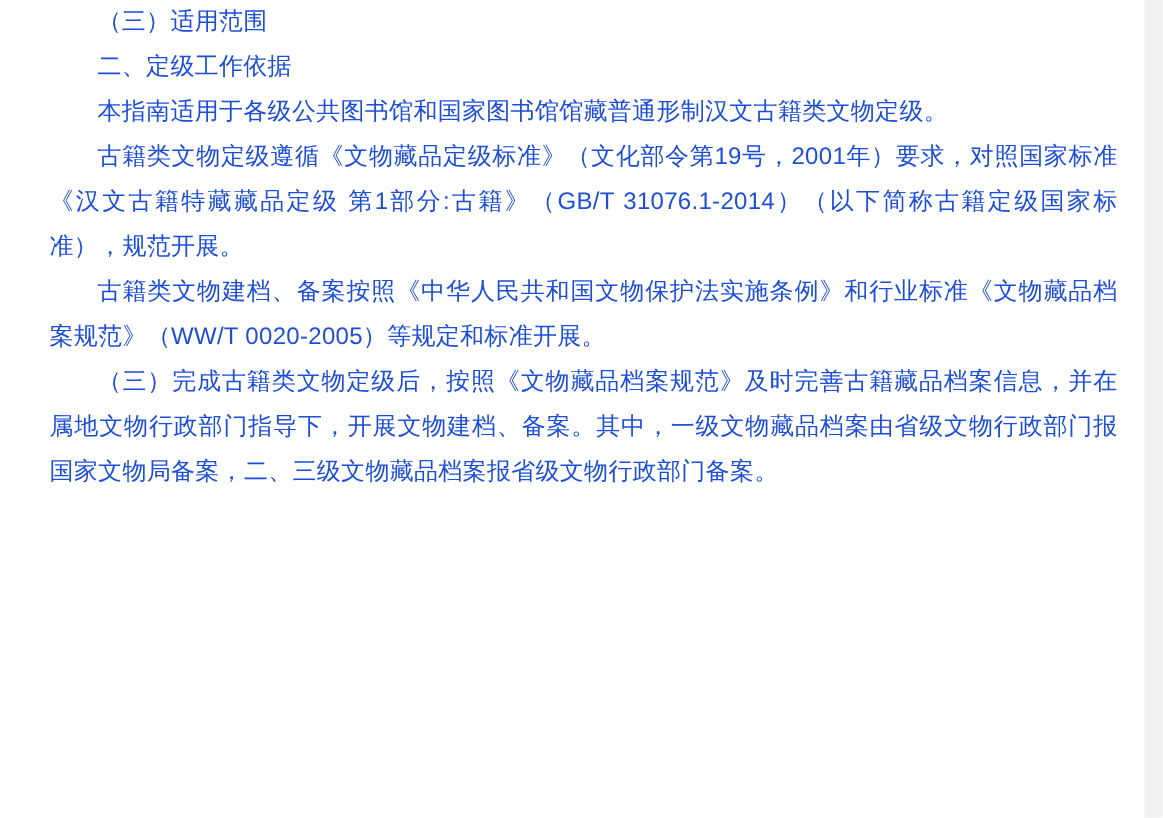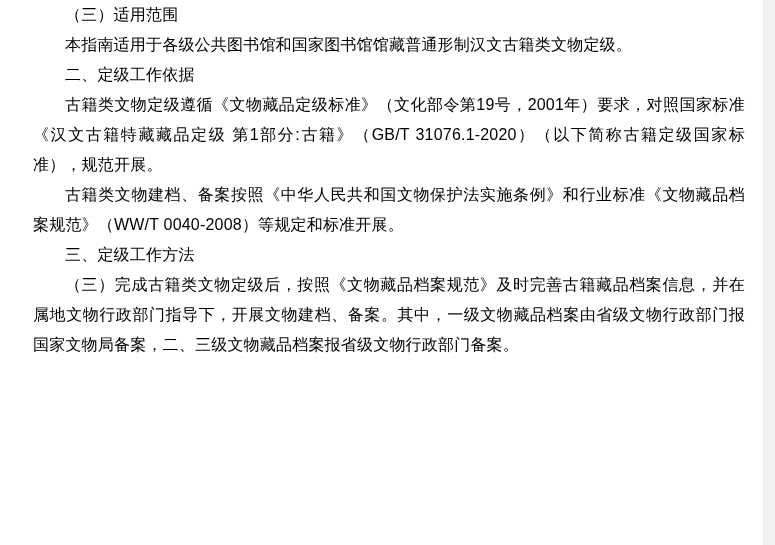--- a/index.html
+++ b/index.html
@@ -33,22 +33,21 @@
     position: absolute;
     top: 0;
     right: 0;
     width: 12px;
     height: 545px;
   }
 </style>
 </head>
 <body style="background: rgb(255, 255, 255);">
 
-<div class="doc" id="doc" style="color: #000000;">
+<div class="doc" id="doc" style="color: #1d4ed8;">
     <p>（三）适用范围</p>
+    <p>二、定级工作依据</p>
     <p>本指南适用于各级公共图书馆和国家图书馆馆藏普通形制汉文古籍类文物定级。</p>
-    <p>二、定级工作依据</p>
-    <p>古籍类文物定级遵循《文物藏品定级标准》（文化部令第19号，2001年）要求，对照国家标准《汉文古籍特藏藏品定级 第1部分:古籍》（GB/T 31076.1-2020）（以下简称古籍定级国家标准），规范开展。</p>
-    <p>古籍类文物建档、备案按照《中华人民共和国文物保护法实施条例》和行业标准《文物藏品档案规范》（WW/T 0040-2008）等规定和标准开展。</p>
-    <p>三、定级工作方法</p>
+    <p>古籍类文物定级遵循《文物藏品定级标准》（文化部令第19号，2001年）要求，对照国家标准《汉文古籍特藏藏品定级 第1部分:古籍》（GB/T 31076.1-2014）（以下简称古籍定级国家标准），规范开展。</p>
+    <p>古籍类文物建档、备案按照《中华人民共和国文物保护法实施条例》和行业标准《文物藏品档案规范》（WW/T 0020-2005）等规定和标准开展。</p>
     <p>（三）完成古籍类文物定级后，按照《文物藏品档案规范》及时完善古籍藏品档案信息，并在属地文物行政部门指导下，开展文物建档、备案。其中，一级文物藏品档案由省级文物行政部门报国家文物局备案，二、三级文物藏品档案报省级文物行政部门备案。</p>
   </div>
 <div class="right-gutter" id="gutter" style="background: rgb(241, 241, 241);"></div>
 
 </body></html>

